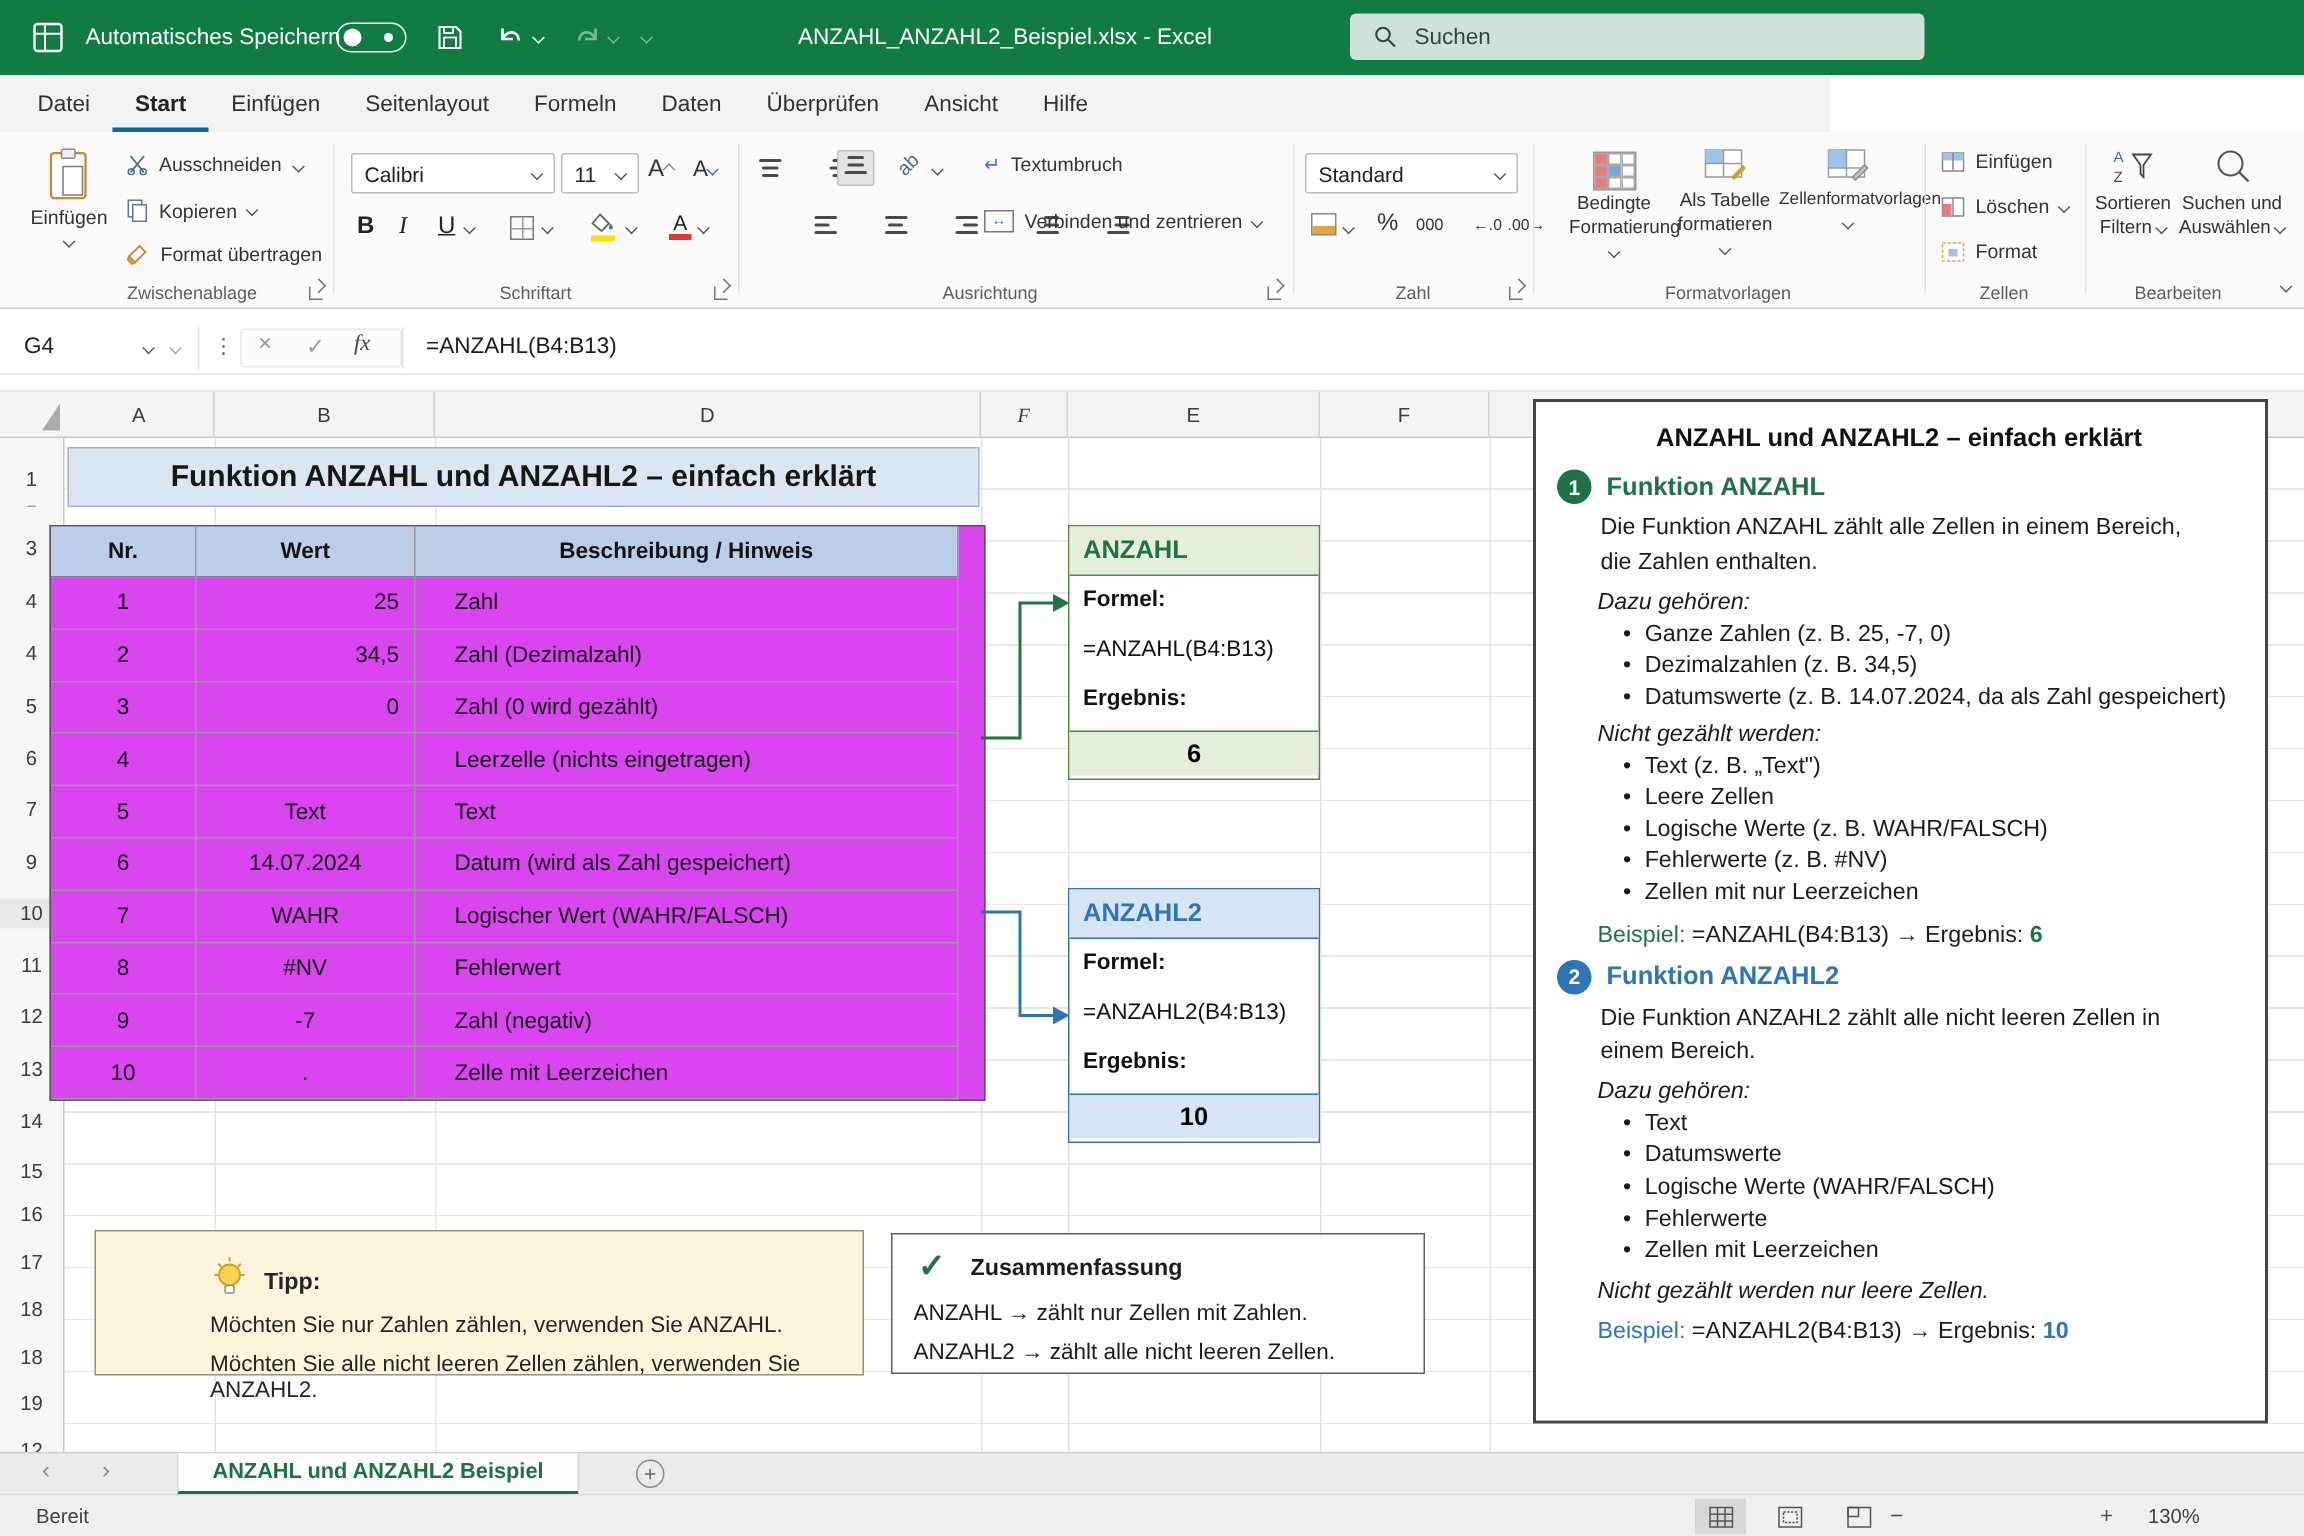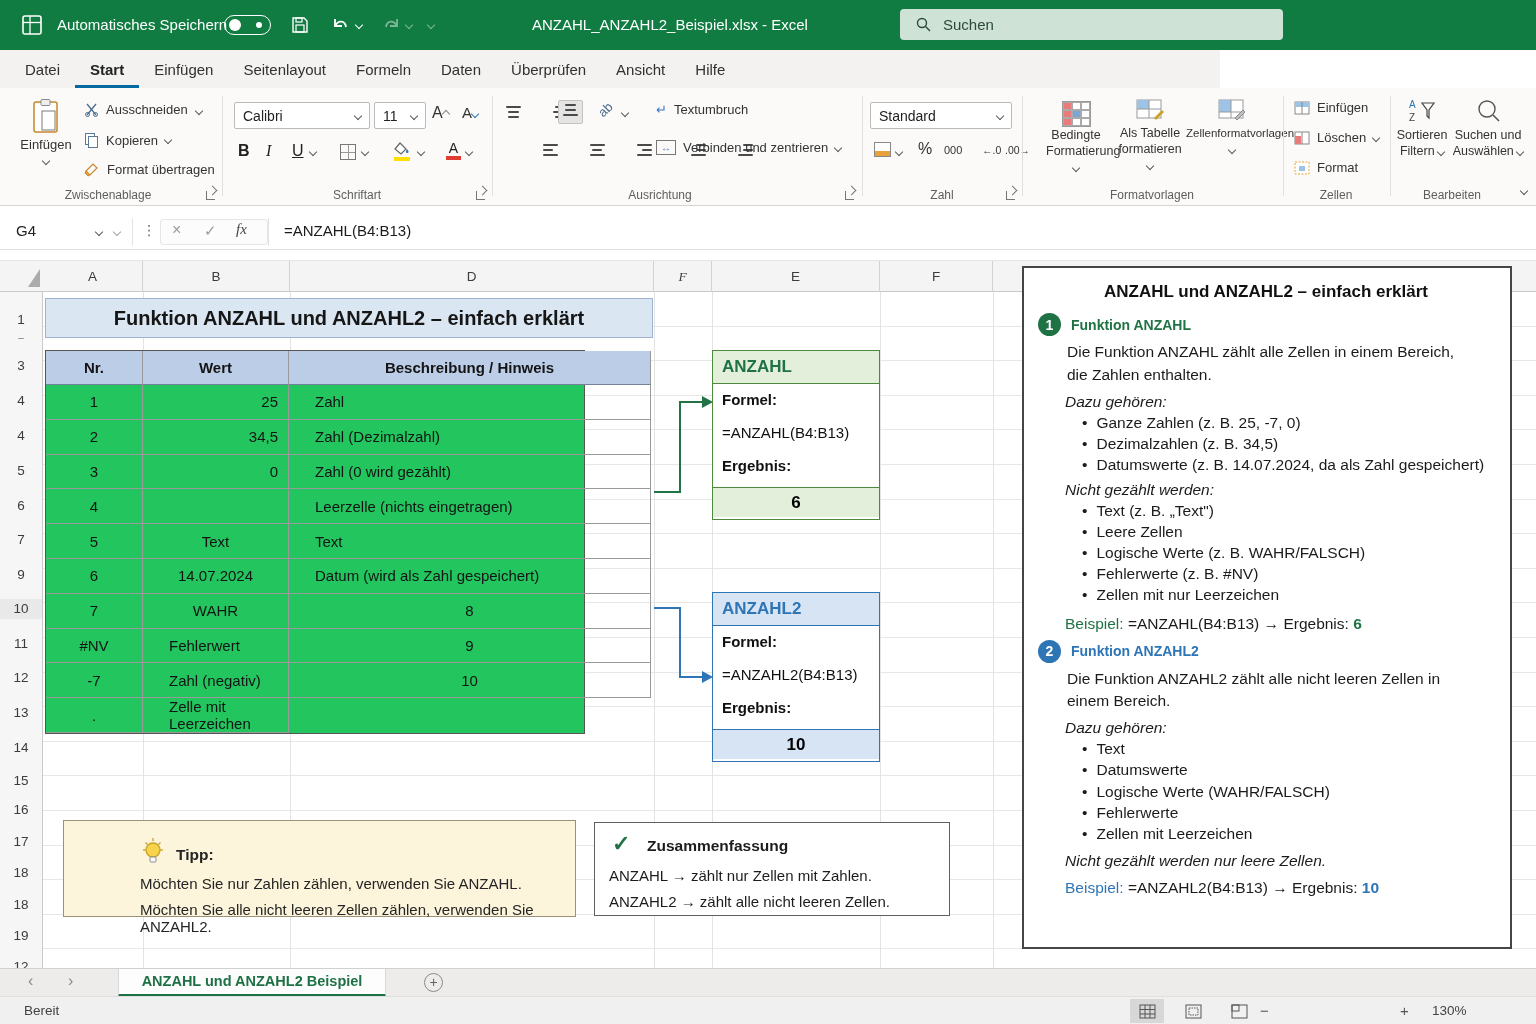--- a/index.html
+++ b/index.html
@@ -52,21 +52,21 @@
   .ital { font-family:"Liberation Serif", serif; font-style:italic; }
   .rowstrip { position:absolute; left:0; top:292px; width:43px; height:676px; background:#F6F6F6; border-right:1px solid #C9C9C9; }
   .rownum { position:absolute; left:0; width:42px; text-align:center; font-size:13.5px; color:#3c3c3c; height:20px; line-height:20px; }
   .rownum.shaded { background:#E9E9E9; width:42px; }
   .cellsbg { position:absolute; left:43px; top:292px; width:1493px; height:676px;
      background:repeating-linear-gradient(to bottom,#ffffff 0px,#ffffff 33.6px,#E7E7E7 33.6px,#E7E7E7 34.6px); }
   .vline { position:absolute; top:292px; height:676px; width:1px; background:#E3E3E3; }
 
   
   .banner { position:absolute; left:45px; top:298px; width:608px; height:40px; background:#DBE6F3; border:1px solid #9FB3D1; text-align:center; line-height:38px; font-size:20px; font-weight:bold; color:#161616; }
-  .xtable { position:absolute; left:45px; top:350px; width:540px; border:1.5px solid #555; display:grid; grid-template-columns:97px 146px 362px; grid-template-rows:34px repeat(10,34.8px); background:#22c55e; }
+  .xtable { position:absolute; left:33px; top:350px; width:624px; border:1.5px solid #555; display:grid; grid-template-columns:97px 146px 362px; grid-template-rows:34px repeat(10,34.8px); background:#d946ef; }
   .xtable > div { border-right:1px solid #9A9A9A; border-bottom:1px solid #9A9A9A; font-size:15px; color:#141414; display:flex; align-items:center; }
   .xtable .th { background:#BCCDE8; font-weight:bold; justify-content:center; border-bottom:1px solid #77819a; }
   .xtable .ctr { justify-content:center; }
   .xtable .rgt { justify-content:flex-end; padding-right:10px; }
   .xtable .lft { padding-left:26px; }
 
   .fnbox { position:absolute; left:712px; width:168px; height:170px; background:#fff; display:grid; grid-template-rows:33px 103px 30px; }
   .fnbox .hd { font-weight:bold; font-size:17px; padding-left:9px; display:flex; align-items:center; }
   .fnbox .bd { padding:7px 0 0 9px; font-size:15px; color:#111; }
   .fnbox .bd .l1 { font-weight:bold; height:18px; }
@@ -91,21 +91,21 @@
   .sumbox .chk { position:absolute; left:17px; top:8px; font-size:22px; color:#217346; font-weight:bold; }
   .sumbox .l1 { position:absolute; left:14px; top:44px; }
   .sumbox .l2 { position:absolute; left:14px; top:70px; }
 
   
   .panel { position:absolute; left:1022px; top:266px; width:490px; height:683px; background:#fff; border:2px solid #454545; padding:10px 16px 0 14px; font-size:15.5px; color:#1b1b1b; z-index:5; }
   .panel h2 { text-align:center; font-size:17px; margin:4px 0 11px; color:#111; }
   .shead { display:flex; align-items:center; gap:10px; margin:7px 0 5px; }
   .badge { width:23px; height:23px; border-radius:50%; color:#fff; font-weight:bold; font-size:14px; display:flex; align-items:center; justify-content:center; flex:0 0 23px; }
   .badge.g { background:#1F7244; } .badge.b { background:#2E75B6; }
-  .shead .ht { font-weight:bold; font-size:14px; }
+  .shead .ht { font-weight:bold; font-size:17px; }
   .ht.g { color:#1F7244; } .ht.b { color:#2E75B6; }
   .panel p { margin:1px 0 3px 29px; line-height:1.48; }
   .preline { white-space:pre-line; }
   .panel .lbl { margin:6px 0 1px 27px;font-style:italic; }
   .panel ul { list-style:none; margin:1px 0 3px 44px; line-height:1.36; }
   .panel ul li::before { content:"•"; margin-right:9px; }
   .example { margin:9px 0 5px 27px; }
   .exl.g, .exr.g { color:#1F7244; } .exl.b, .exr.b { color:#2E75B6; }
   .exr { font-weight:bold; }
 
@@ -201,21 +201,21 @@
       <span>Kopieren</span>
       <span class="chev"></span>
     </div>
     <div class="rbtn" style="left:84px;top:73px">
       <svg width="16" height="16">
           <path d="M2 10 L9 3 L13 7 L6 14 Z" fill="#F2C髙" stroke="#C8882C" stroke-width="1.2" fill-opacity="0"></path>
           <path d="M2 10 L6 14 L4 15 L1 12 Z" fill="#E9A13B" stroke="#C8882C"></path>
         </svg>
       <span>Format übertragen</span>
     </div>
-    <div class="grplabel" style="left:28px;width:160px">Zwischenablage</div>
+    <div class="grplabel" style="left:48px;width:160px">Zwischenablage</div>
     <span class="launcher" style="left:206px"></span>
     <span class="rsep" style="left:222px"></span>
 
     
     <div class="dd" style="left:234px;top:14px;width:136px">
         <span>Calibri</span>
         <span class="chev"></span>
       </div>
     <div class="dd" style="left:374px;top:14px;width:52px">
         <span>11</span>
@@ -445,20 +445,21 @@
     <div class="ctr"></div>
     <div class="lft">Leerzelle (nichts eingetragen)</div>
     <div class="ctr">5</div>
     <div class="ctr">Text</div>
     <div class="lft">Text</div>
     <div class="ctr">6</div>
     <div class="ctr">14.07.2024</div>
     <div class="lft">Datum (wird als Zahl gespeichert)</div>
     <div class="ctr">7</div>
     <div class="ctr">WAHR</div>
+    <div class="lft">Logischer Wert (WAHR/FALSCH)</div>
     <div class="ctr">8</div>
     <div class="ctr">#NV</div>
     <div class="lft">Fehlerwert</div>
     <div class="ctr">9</div>
     <div class="ctr">-7</div>
     <div class="lft">Zahl (negativ)</div>
     <div class="ctr">10</div>
     <div class="ctr">.</div>
     <div class="lft">Zelle mit Leerzeichen</div>
   </div>

